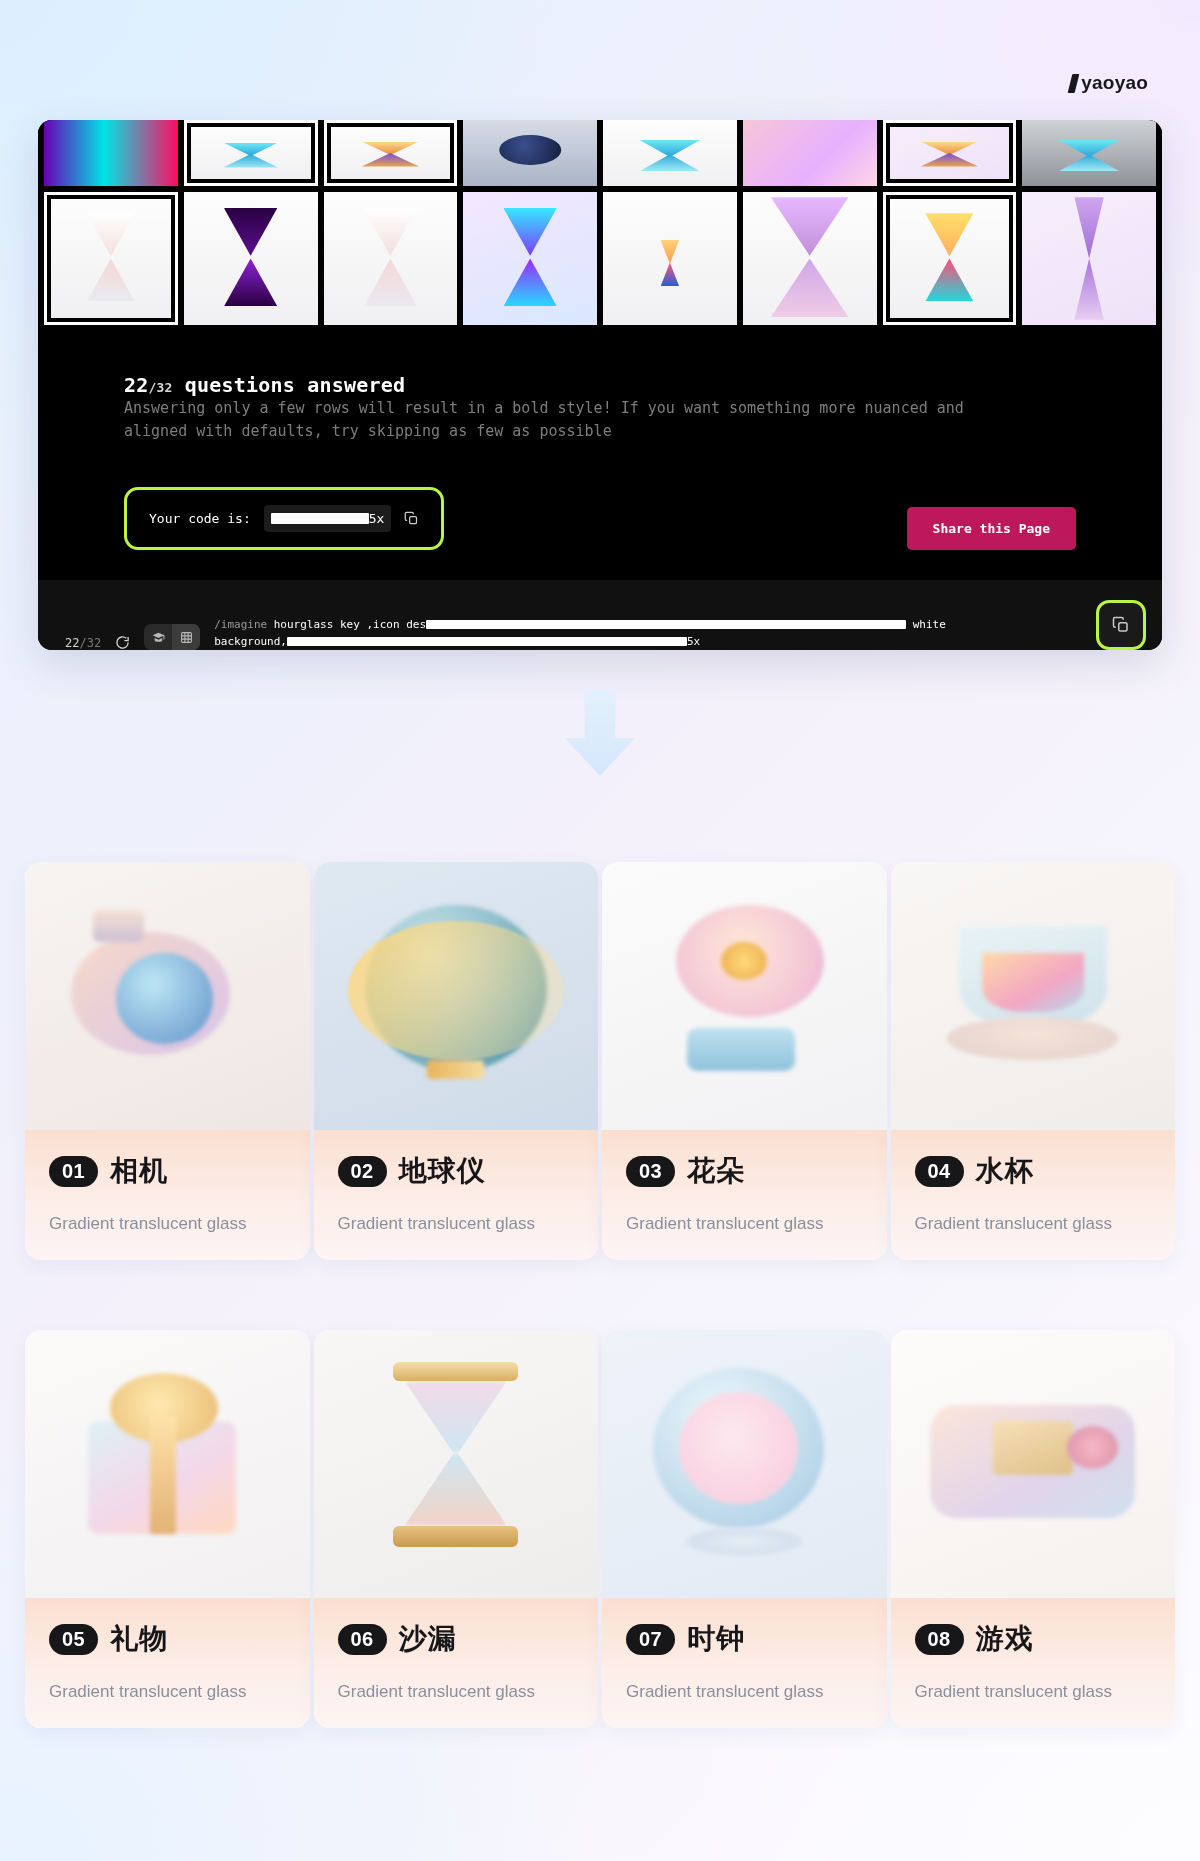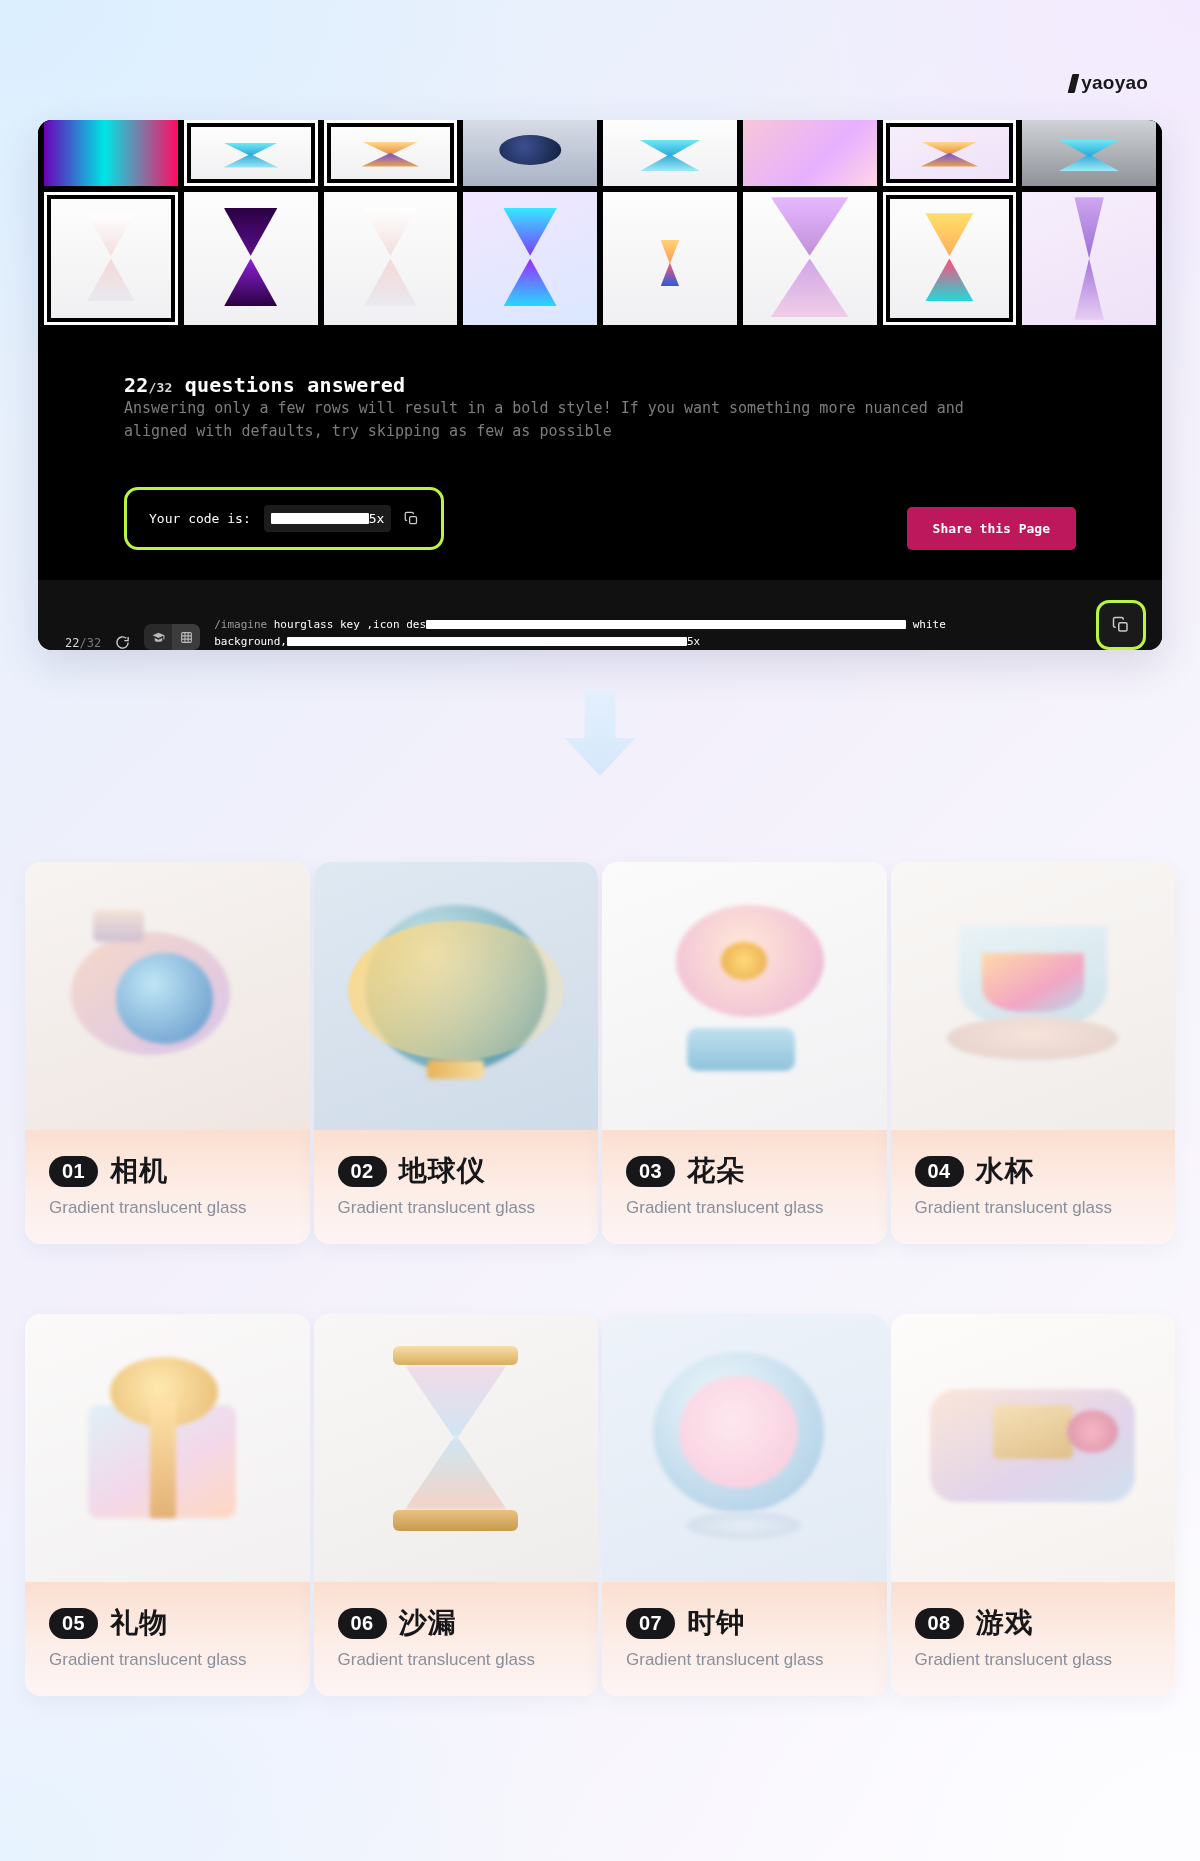--- a/index.html
+++ b/index.html
@@ -320,21 +320,21 @@
     letter-spacing: .5px;
     line-height: 1.25;
   }
   .cap-title {
     font-size: 28px;
     font-weight: bold;
     color: #17171a;
     letter-spacing: 1px;
   }
   .cap-sub {
-    margin-top: 8px;
+    margin-top: 24px;
     font-size: 17px;
     color: #8b8f9c;
   }
 
   
   .art { position: absolute; inset: 0; }
   .art-camera { background: linear-gradient(160deg,#f7f4f2 0%,#efe6e2 100%); }
   .art-globe  { background: linear-gradient(160deg,#dfe9f2 0%,#cfdbe8 100%); }
   .art-flower { background: linear-gradient(160deg,#fbfbfb 0%,#f1f1f3 100%); }
   .art-cup    { background: linear-gradient(160deg,#f9f7f5 0%,#f0ecea 100%); }

